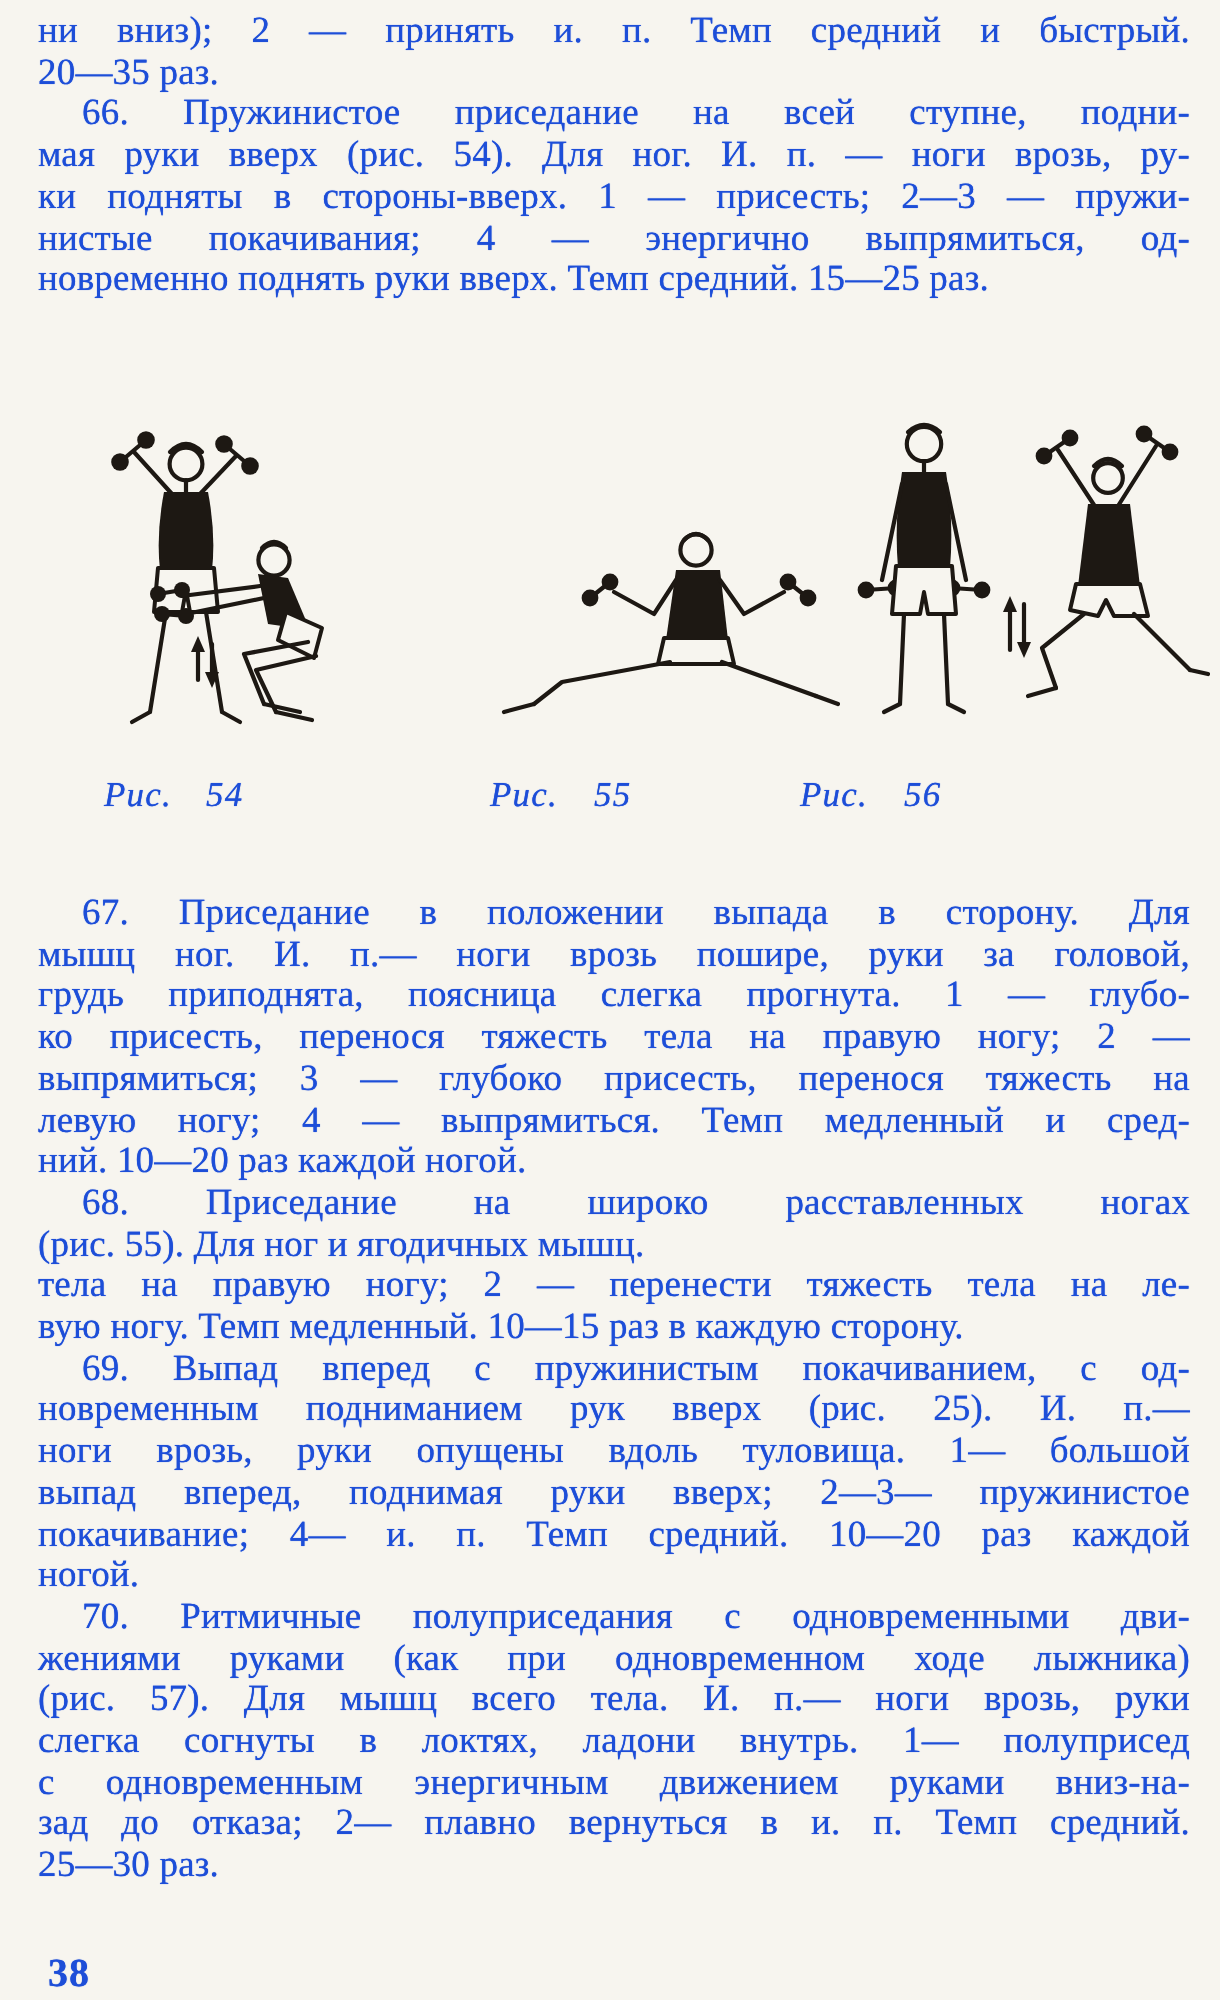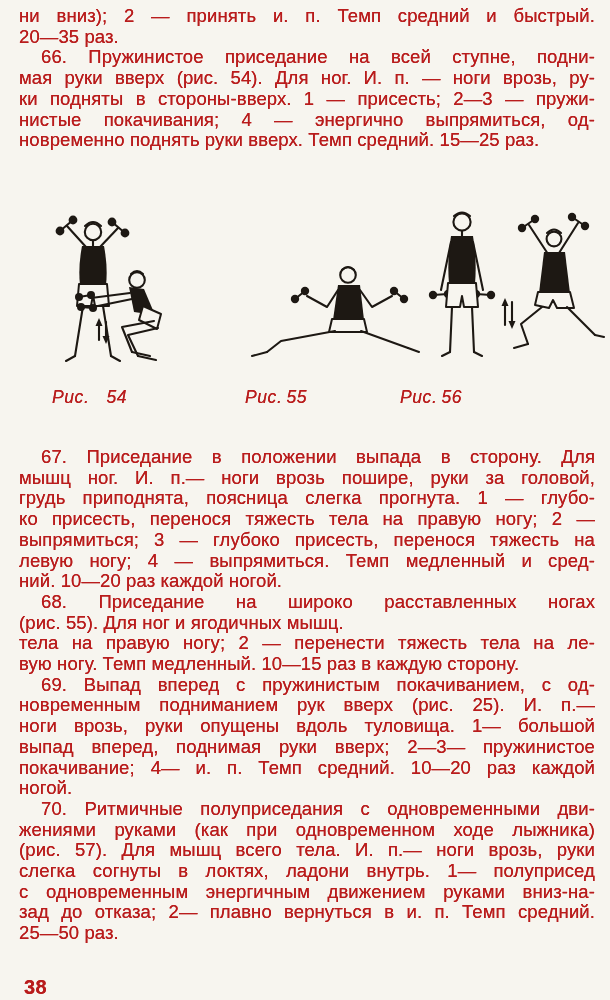--- a/index.html
+++ b/index.html
@@ -1,41 +1,41 @@
 <!DOCTYPE html>
 <html lang="ru"><head>
 <meta charset="utf-8">
 <style>
   html,body{margin:0;padding:0;background:#e9e7e1;}
   .page{
     position:relative;width:610px;height:1000px;margin:0 auto;
     background:#f7f5ef;
-    color:#b91c1c;
-    font-family:Liberation Sans, sans-serif;
+    color:#1d4ed8;
+    font-family:Liberation Serif, serif;
     overflow:hidden;
   }
   .tblock{
     position:absolute;left:19px;width:576px;
     font-size:18.5px;line-height:20.7px;
     text-shadow:0 0 .4px currentColor;
     letter-spacing:.1px;
   }
   #tb1{top:6px;}
   #tb2{top:447px;}
   .line{text-align:justify;text-align-last:justify;white-space:normal;}
   .line.last{text-align-last:left;}
   .line.ind{text-indent:22px;}
   .figrow{position:absolute;top:150px;left:0;width:610px;height:297px;}
   .fig{position:absolute;}
   .cap{
     position:absolute;top:237px;
     font-style:italic;font-size:17.5px;letter-spacing:.6px;
     text-shadow:0 0 .4px currentColor;
   }
-  .cap .num{margin-left:4px;}
+  .cap .num{margin-left:18px;}
   .cap54 .num{margin-left:17px;}
   .pagenum{
     position:absolute;left:24px;top:976px;
     font-size:20px;font-weight:bold;letter-spacing:.5px;
     text-shadow:0 0 .4px currentColor;
   }
   
   .s{stroke:#1d1813;stroke-width:2.1;stroke-linecap:round;stroke-linejoin:round;fill:none;}
   .f{fill:#1d1813;stroke:none;}
   .w{fill:#f7f5ef;stroke:#1d1813;stroke-width:2;stroke-linejoin:round;}
@@ -201,19 +201,19 @@
         <div class="line">покачивание; 4— и. п. Темп средний. 10—20 раз каждой</div>
         <div class="line last">ногой.</div>
       </div>
       <div>
         <div class="line ind">70. Ритмичные полуприседания с одновременными дви-</div>
         <div class="line">жениями руками (как при одновременном ходе лыжника)</div>
         <div class="line">(рис. 57). Для мышц всего тела. И. п.— ноги врозь, руки</div>
         <div class="line">слегка согнуты в локтях, ладони внутрь. 1— полуприсед</div>
         <div class="line">с одновременным энергичным движением руками вниз-на-</div>
         <div class="line">зад до отказа; 2— плавно вернуться в и. п. Темп средний.</div>
-        <div class="line last">25—50 раз.</div>
+        <div class="line last">25—30 раз.</div>
       </div>
     </div>
 
   <div class="pagenum">38</div>
 
 </div>
 
 </body></html>

